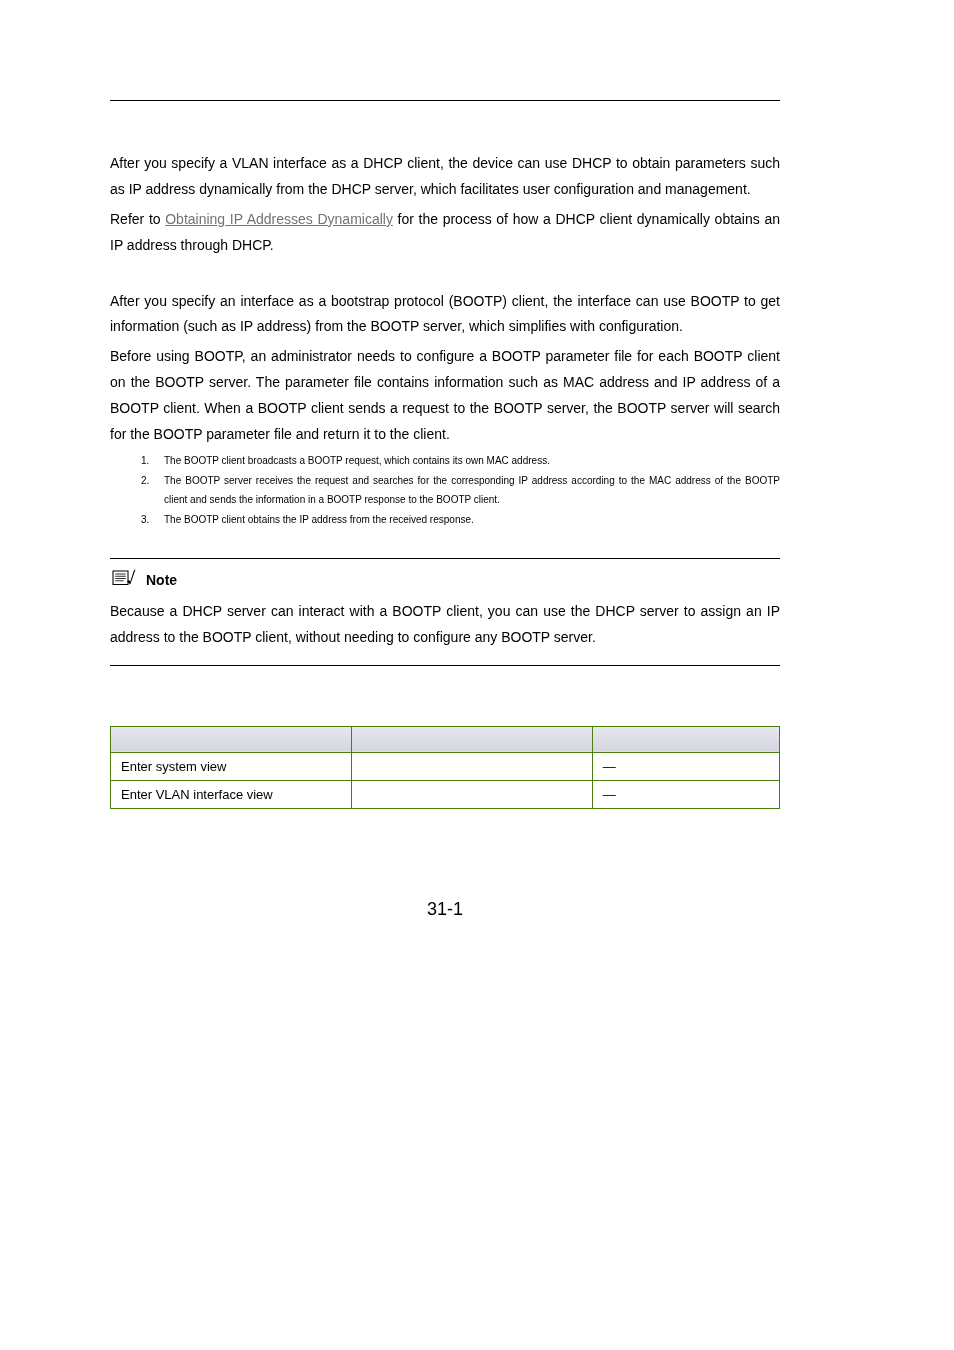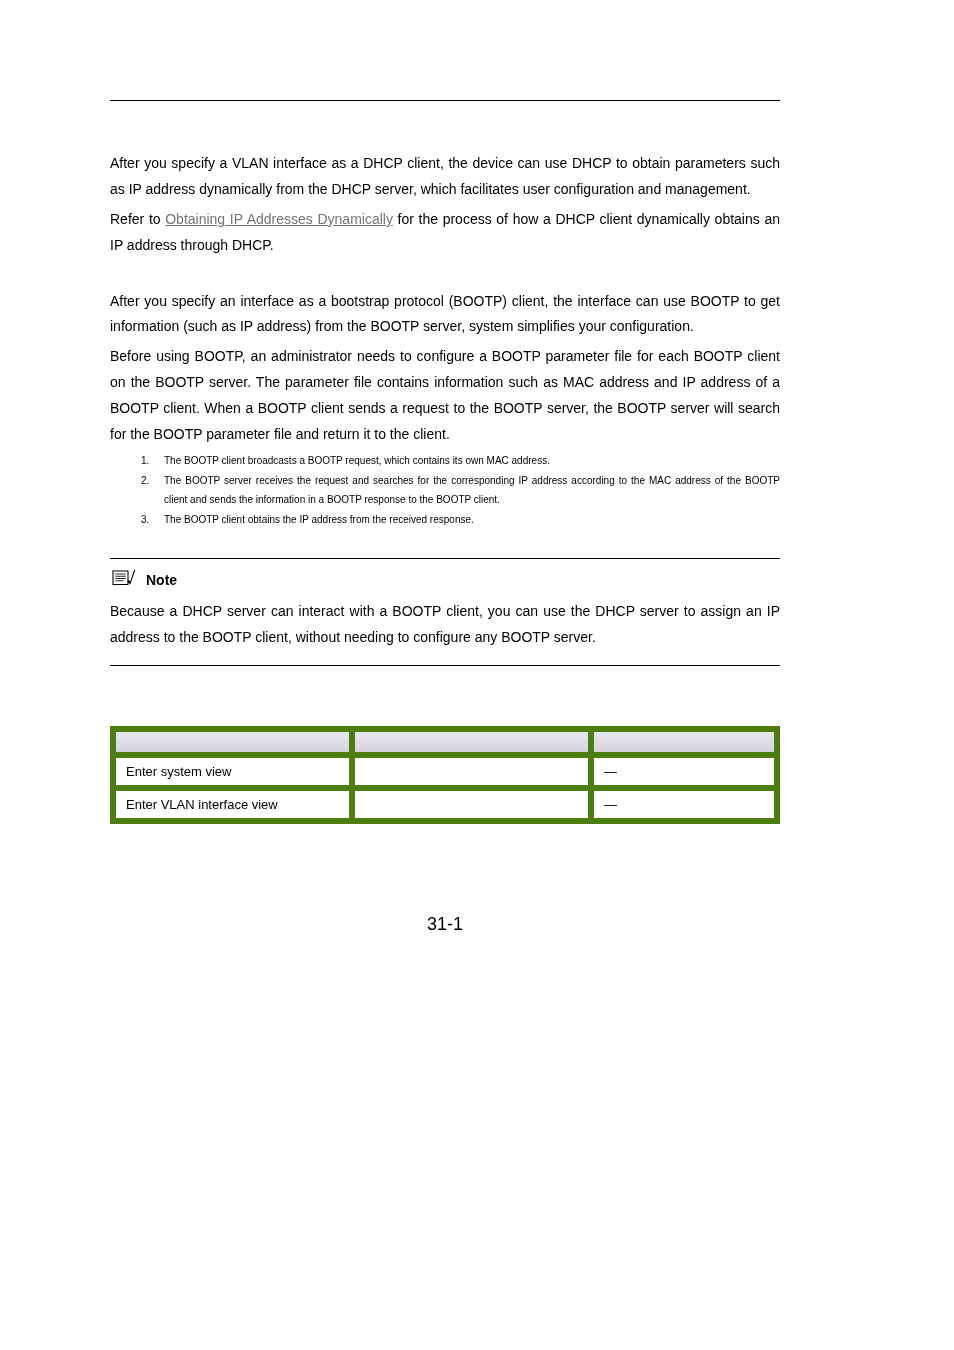--- a/index.html
+++ b/index.html
@@ -71,21 +71,21 @@
   .table-caption {
     font-size: 14px;
     margin: 8px 0 10px 0;
   }
   table {
     width: 100%;
     border-collapse: collapse;
     font-size: 13px;
   }
   th, td {
-    border: 6px solid #4d7c0f;
+    border: 1px solid #4d7c0f;
     padding: 6px 10px;
     text-align: left;
     vertical-align: middle;
     height: 26px;
   }
   th {
     background: linear-gradient(#e7e7ef, #d4d4df);
     font-weight: normal;
   }
   td.col1 { width: 36%; }
@@ -102,21 +102,21 @@
 
 <div class="page">
 
   <hr class="hr-top">
 
   <p class="para">After you specify a VLAN interface as a DHCP client, the device can use DHCP to obtain parameters such as IP address dynamically from the DHCP server, which facilitates user configuration and management.</p>
   <p class="para para-last">
     <span>Refer to </span><a href="#" class="link">Obtaining IP Addresses Dynamically</a><span> for the process of how a DHCP client dynamically obtains an IP address through DHCP.</span>
   </p>
 
-  <p class="para para-sep">After you specify an interface as a bootstrap protocol (BOOTP) client, the interface can use BOOTP to get information (such as IP address) from the BOOTP server, system simplifies your configuration.</p>
+  <p class="para para-sep">After you specify an interface as a bootstrap protocol (BOOTP) client, the interface can use BOOTP to get information (such as IP address) from the BOOTP server, which simplifies with configuration.</p>
   <p class="para">Before using BOOTP, an administrator needs to configure a BOOTP parameter file for each BOOTP client on the BOOTP server. The parameter file contains information such as MAC address and IP address of a BOOTP client. When a BOOTP client sends a request to the BOOTP server, the BOOTP server will search for the BOOTP parameter file and return it to the client.</p>
 
   <ol class="ol-list">
     <li>The BOOTP client broadcasts a BOOTP request, which contains its own MAC address.</li>
     <li>The BOOTP server receives the request and searches for the corresponding IP address according to the MAC address of the BOOTP client and sends the information in a BOOTP response to the BOOTP client.</li>
     <li>The BOOTP client obtains the IP address from the received response.</li>
   </ol>
 
   <hr class="note-hr">
   <div class="note-header">

